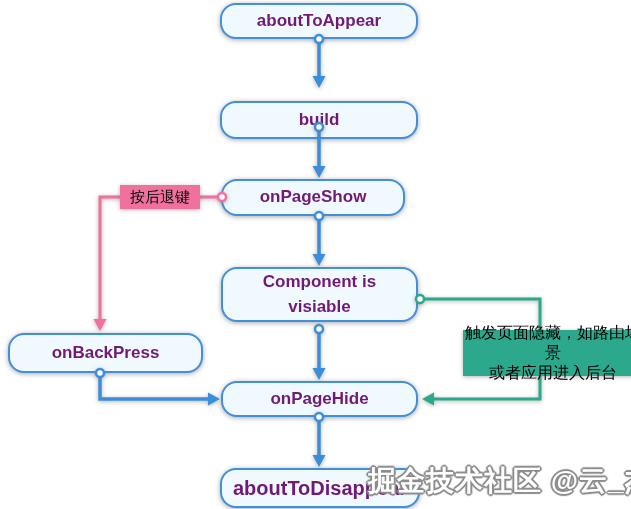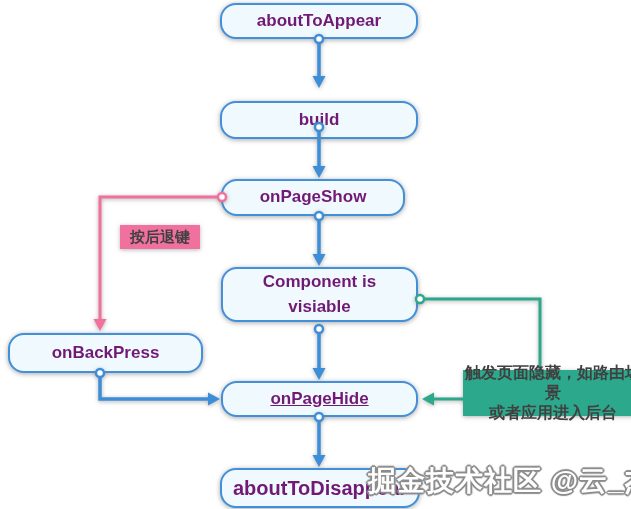--- a/index.html
+++ b/index.html
@@ -10,23 +10,23 @@
   .node{
     position:absolute;z-index:1;box-sizing:border-box;
     background:#f0f9fe;border:2px solid #4290d9;border-radius:16px;
     display:flex;align-items:center;justify-content:center;text-align:center;
     color:#701a75;font-weight:bold;font-size:17px;line-height:1.45;
     box-shadow:0 1px 5px rgba(110,110,110,.6);
   }
   .connectors{position:absolute;left:0;top:0;z-index:2;
     filter:drop-shadow(0 1px 2px rgba(110,110,110,.55));}
   .tag{
-    position:absolute;z-index:3;box-sizing:border-box;color:#404040;font-weight:bold;
+    position:absolute;z-index:3;box-sizing:border-box;color:#000000;font-weight:normal;
     display:flex;flex-direction:column;align-items:center;justify-content:center;
-    text-align:center;box-shadow:0 1px 4px rgba(110,110,110,.5);margin-top:40px;
+    text-align:center;box-shadow:0 1px 4px rgba(110,110,110,.5);
   }
   .tag-pink{left:120px;top:185px;width:80px;height:24px;background:#f1719e;font-size:15px;}
   .tag-green{left:463px;top:330px;width:180px;height:46px;background:#2ca98c;
     font-size:16px;line-height:20px;}
   .watermark{
     position:absolute;z-index:4;left:368px;top:462px;
     font-size:28px;font-weight:bold;letter-spacing:1px;color:#fff;
     text-shadow:-1px -1px 0 #8c8c8c,1px -1px 0 #8c8c8c,-1px 1px 0 #8c8c8c,
       1px 1px 0 #8c8c8c,-2px 0 1px #8c8c8c,2px 0 1px #8c8c8c,
       0 -2px 1px #8c8c8c,0 2px 1px #8c8c8c;
@@ -54,21 +54,21 @@
     <span>
       <span style="display:block">Component is</span>
       <span style="display:block">visiable</span>
     </span>
   </div>
 
   <div class="node" style="left:8px;top:333px;width:195px;height:40px;">
     <span>onBackPress</span>
   </div>
 
-  <div class="node" style="left:221px;top:381px;width:197px;height:36px;text-decoration:underline;">
+  <div class="node" style="left:221px;top:381px;width:197px;height:36px;">
     <span>onPageHide</span>
   </div>
 
   <div class="node" style="left:220px;top:468px;width:200px;height:40px;font-size:20px;">
     <span>aboutToDisappear</span>
   </div>
 
   <svg class="connectors" width="631" height="509" viewBox="0 0 631 509">
 
     <g stroke="#3d8ed8" fill="#3d8ed8">

